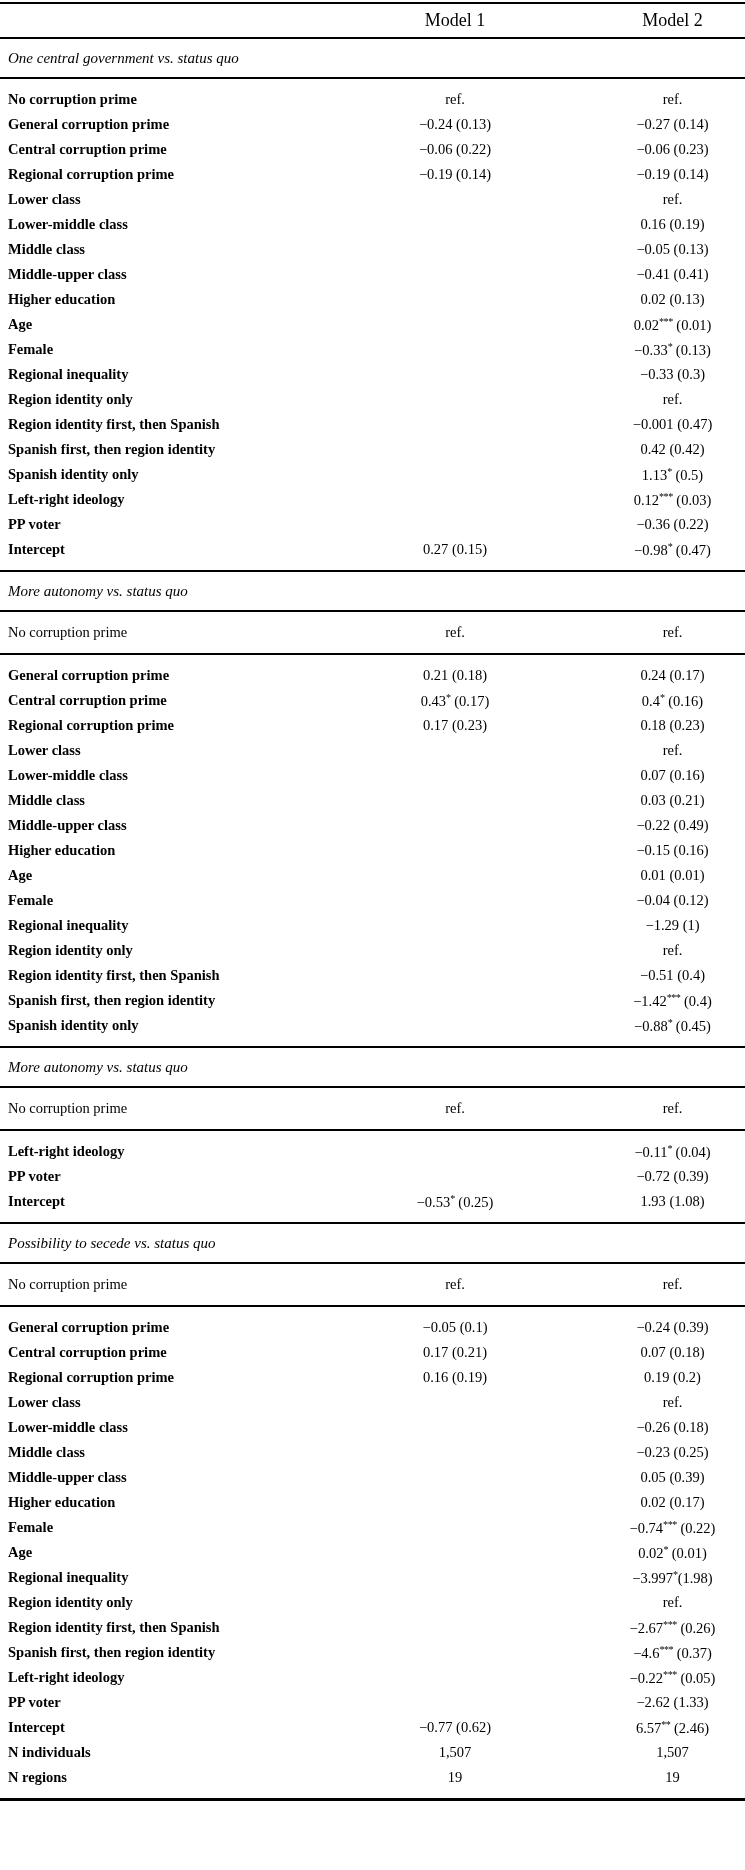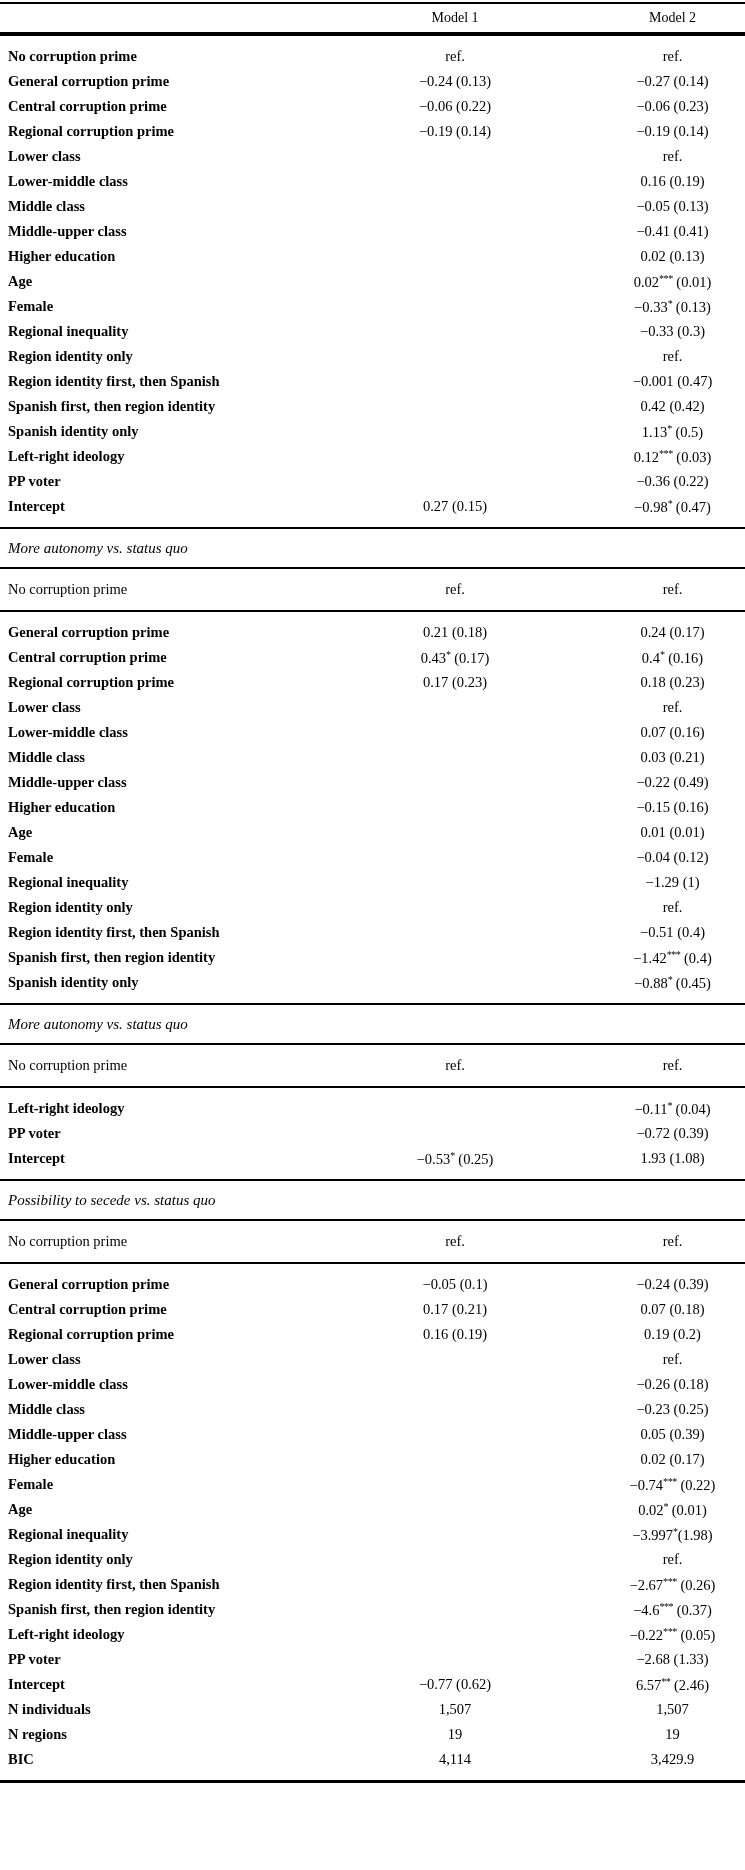--- a/index.html
+++ b/index.html
@@ -19,21 +19,21 @@
 
   .grid-row {
     display: grid;
     grid-template-columns: 310px 290px 145px;
     align-items: center;
   }
 
   .header-row { padding: 6px 0; }
   .header-row .col-h {
     text-align: center;
-    font-size: 14px;
+    font-size: 18px;
     font-weight: normal;
   }
 
   .section-title {
     font-style: italic;
     font-size: 15px;
     padding: 10px 0 10px 8px;
     line-height: 18px;
   }
 
@@ -68,20 +68,21 @@
   <div class="rule"></div>
 
   <div class="grid-row header-row">
     <div class="col-h"></div>
     <div class="col-h">Model 1</div>
     <div class="col-h">Model 2</div>
   </div>
 
   <div id="table-body">
       <div class="rule"></div>
+      <div class="section-title">One central government vs. status quo</div>
       <div class="rule"></div>
       <div class="rows">
         <div class="grid-row row">
           <div class="label">No corruption prime</div>
           <div class="cell">ref.</div>
           <div class="cell">ref.</div>
         </div>
         <div class="grid-row row">
           <div class="label">General corruption prime</div>
           <div class="cell">−0.24 (0.13)</div>
@@ -372,39 +373,34 @@
           <div class="cell">−4.6<sup>***</sup> (0.37)</div>
         </div>
         <div class="grid-row row">
           <div class="label">Left-right ideology</div>
           <div class="cell"></div>
           <div class="cell">−0.22<sup>***</sup> (0.05)</div>
         </div>
         <div class="grid-row row">
           <div class="label">PP voter</div>
           <div class="cell"></div>
-          <div class="cell">−2.68 (1.33)</div>
+          <div class="cell">−2.62 (1.33)</div>
         </div>
         <div class="grid-row row">
           <div class="label">Intercept</div>
           <div class="cell">−0.77 (0.62)</div>
           <div class="cell">6.57<sup>**</sup> (2.46)</div>
         </div>
         <div class="grid-row row">
           <div class="label">N individuals</div>
           <div class="cell">1,507</div>
           <div class="cell">1,507</div>
         </div>
         <div class="grid-row row">
           <div class="label">N regions</div>
           <div class="cell">19</div>
           <div class="cell">19</div>
         </div>
-        <div class="grid-row row">
-          <div class="label">BIC</div>
-          <div class="cell">4,114</div>
-          <div class="cell">3,429.9</div>
-        </div>
       </div>
     </div>
 
   <div class="rule-bot"></div>
 </div>
 
 </body></html>

